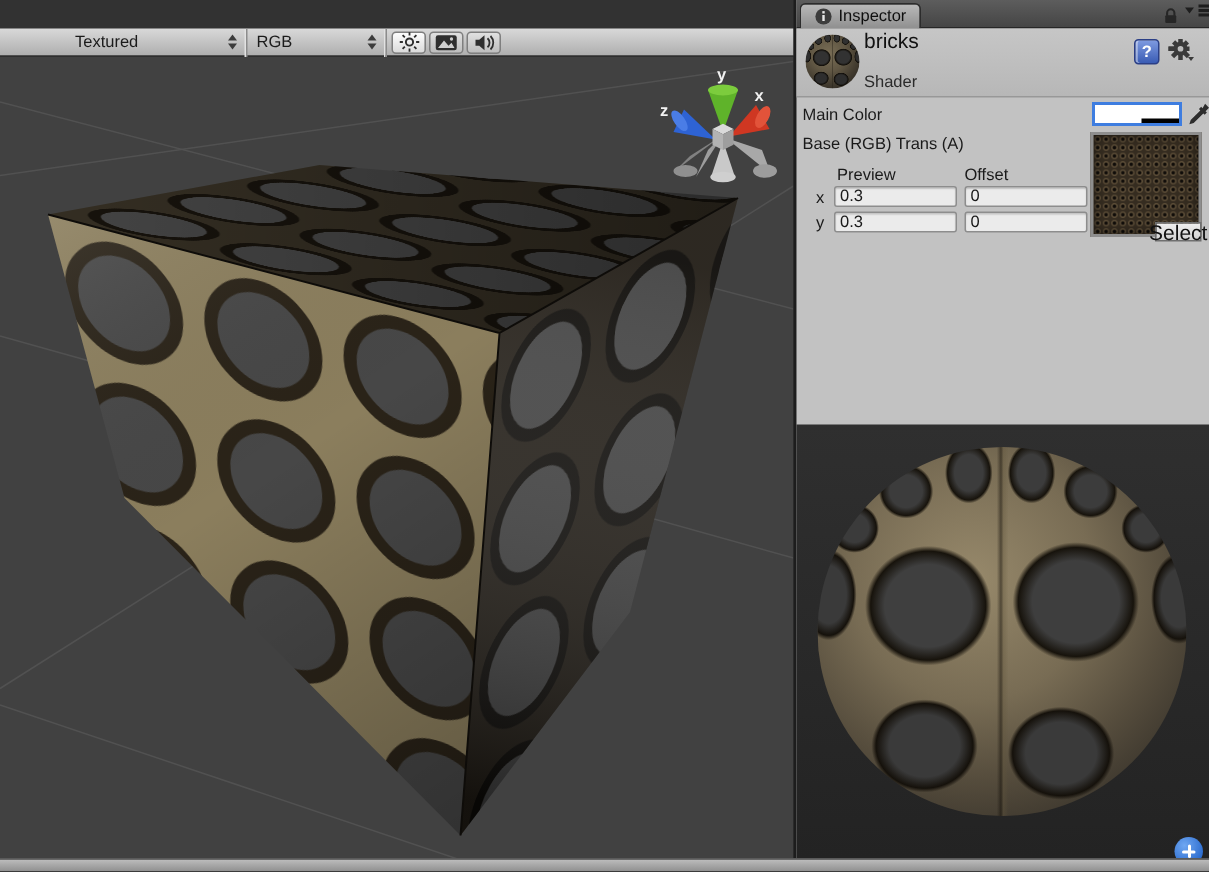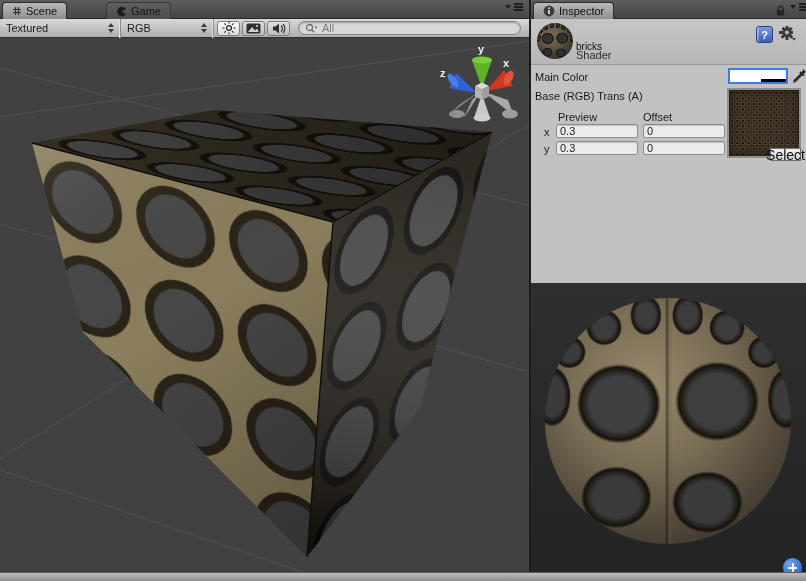--- a/index.html
+++ b/index.html
@@ -17,21 +17,21 @@
   .tab.inactive{background:linear-gradient(#5f5f5f,#4c4c4c);color:#161616;
                 border:1px solid #3a3a3a;border-bottom:none;}
   .panel-menu{position:absolute;top:5px;display:flex;align-items:center;gap:3px;cursor:pointer;}
   .tri-down{width:0;height:0;border-left:3.5px solid transparent;border-right:3.5px solid transparent;
             border-top:4px solid #1e1e1e;}
   .burger{width:9px;height:1.5px;background:#1e1e1e;box-shadow:0 3px 0 #1e1e1e,0 6px 0 #1e1e1e;margin-top:-6px;}
 
   
   .scene-toolbar{position:absolute;left:0;top:19px;width:529px;height:19px;
                  background:linear-gradient(#d9d9d9,#aeaeae);border-bottom:1px solid #2e2e2e;
-                 display:flex;align-items:center;}
+                 display:flex;align-items:center;padding-left:44px;}
   .dropdown{height:19px;display:flex;align-items:center;justify-content:space-between;
             padding:0 6px;font-size:11px;color:#1b1b1b;border-right:1px solid #8c8c8c;
             box-shadow:inset -1px 0 0 #e2e2e2;cursor:pointer;}
   .updown{display:flex;flex-direction:column;gap:2px;margin-left:6px;}
   .updown .u{width:0;height:0;border-left:3px solid transparent;border-right:3px solid transparent;border-bottom:4px solid #3c3c3c;}
   .updown .d{width:0;height:0;border-left:3px solid transparent;border-right:3px solid transparent;border-top:4px solid #3c3c3c;}
   .tbtn{width:23px;height:15px;margin:0 1px;border:1px solid #7f7f7f;border-radius:3px;
         display:flex;align-items:center;justify-content:center;
         background:linear-gradient(#e0e0e0,#bdbdbd);cursor:pointer;}
   .tbtn.active{background:linear-gradient(#fdfdfd,#dadada);}
@@ -51,21 +51,21 @@
   
   .divider{position:absolute;left:529px;top:0;width:2px;height:572px;background:#1d1d1d;}
   .statusbar{position:absolute;left:0;top:572px;width:806px;height:9px;
              background:linear-gradient(#bdbdbd,#8f8f8f);border-top:1px solid #5a5a5a;}
 
   
   .inspector{position:absolute;left:531px;top:0;width:275px;height:572px;background:#c2c2c2;}
   .inspector .tabbar{left:0;width:275px;}
   .mat-header{position:absolute;left:0;top:19px;width:275px;height:46px;
               background:linear-gradient(#c6c6c6,#b7b7b7);border-bottom:1px solid #989898;}
-  .mat-name{position:absolute;left:45px;top:22px;font-size:10px;color:#111;}
+  .mat-name{position:absolute;left:45px;top:0;font-size:14px;color:#111;}
   .shader-label{position:absolute;left:45px;top:30px;font-size:11px;color:#2b2b2b;}
   .shader-dd{position:absolute;left:94px;top:25px;width:166px;height:16px;border:1px solid #767676;
              border-radius:3px;background:linear-gradient(#fdfdfd,#cfcfcf);display:flex;
              align-items:center;font-size:11px;color:#111;padding-left:6px;cursor:pointer;}
   .shader-dd .arr{position:absolute;right:5px;top:6px;width:0;height:0;
                   border-left:3.5px solid transparent;border-right:3.5px solid transparent;border-top:4.5px solid #444;}
   .helpbtn{position:absolute;left:225px;top:7px;width:17px;height:17px;border-radius:3px;
            background:linear-gradient(#7e9ae0,#3a5cb4);border:1px solid #2b3f86;color:#fff;
            font-size:11px;font-weight:bold;display:flex;align-items:center;justify-content:center;
            box-shadow:inset 1.5px 0 0 rgba(255,255,255,.45);cursor:pointer;}
@@ -120,38 +120,20 @@
           background:radial-gradient(circle at 35% 30%,#6fa7f2,#2f6fd0 70%,#2257a8);
           color:#fff;display:flex;align-items:center;justify-content:center;cursor:pointer;}
   .addbtn .plus-h{position:absolute;width:9px;height:2px;background:#fff;border-radius:1px;}
   .addbtn .plus-v{position:absolute;width:2px;height:9px;background:#fff;border-radius:1px;}
 </style>
 </head>
 <body>
 
 <div class="app">
 
-  <div class="tabbar" style="left:0;width:529px;">
-    <div class="tab active" style="left:2px;">
-      <svg width="10" height="10">
-        <path d="M3.5 1v8 M6.5 1v8 M1 3.5h8 M1 6.5h8" stroke="#323232" stroke-width="1.2" fill="none"></path>
-      </svg>
-      <span>Scene</span>
-    </div>
-    <div class="tab inactive" style="left:106px;">
-      <svg width="11" height="11" viewBox="0 0 12 12">
-        <path d="M11,3.4 A5.2,5.2 0 1 0 11,8.6 L5.8,6 Z" fill="#1c1c1c"></path>
-      </svg>
-      <span>Game</span>
-    </div>
-    <div class="panel-menu" style="left:505px;">
-      <div class="tri-down"></div>
-      <div class="burger"></div>
-    </div>
-  </div>
 
   <div class="scene-toolbar">
     <div class="dropdown" style="width:121px;">
       <span>Textured</span>
       <span class="updown">
           <span class="u"></span>
           <span class="d"></span>
         </span>
     </div>
     <div class="dropdown" style="width:93px;">
@@ -174,28 +156,20 @@
         <rect x="0.5" y="0.5" width="14" height="10" rx="1.5" fill="#2f2f2f"></rect>
         <path d="M2 9 L6 4 L9 7.5 L11 5.5 L13 9 Z" fill="#cfcfcf"></path>
         <circle cx="11" cy="3" r="1.1" fill="#cfcfcf"></circle>
       </svg>
     </div>
     <div class="tbtn">
       <svg width="14" height="13" viewBox="0 0 14 13">
         <path d="M1 4.5h2.5L7 1.5v10L3.5 8.5H1Z" fill="#2e2e2e"></path>
         <path d="M9 3.5a4 4 0 0 1 0 6 M11 2a6.4 6.4 0 0 1 0 9" fill="none" stroke="#2e2e2e" stroke-width="1.2"></path>
       </svg>
-    </div>
-    <div class="searchbox">
-      <svg width="12" height="11" viewBox="0 0 12 11">
-        <circle cx="4.5" cy="4.5" r="3" fill="none" stroke="#6d6d6d" stroke-width="1.3"></circle>
-        <path d="M6.8 6.8 L9.2 9.2" stroke="#6d6d6d" stroke-width="1.3"></path>
-        <path d="M9.5 3.5 l3 0 -1.5 2 z" fill="#6d6d6d"></path>
-      </svg>
-      <input type="text" placeholder="All" style="">
     </div>
   </div>
 
   <div class="viewport">
     <svg width="529" height="534" viewBox="0 0 529 534">
       <defs>
         <pattern id="pf" width="96" height="96" patternUnits="userSpaceOnUse" patternTransform="matrix(0.967,0.254,0.09,0.98,32,105)">
           <rect width="96" height="96" fill="#8b7e5d"></rect>
           <circle cx="48" cy="48" r="36" fill="#474747" stroke="#2a2318" stroke-width="9"></circle>
         </pattern>

